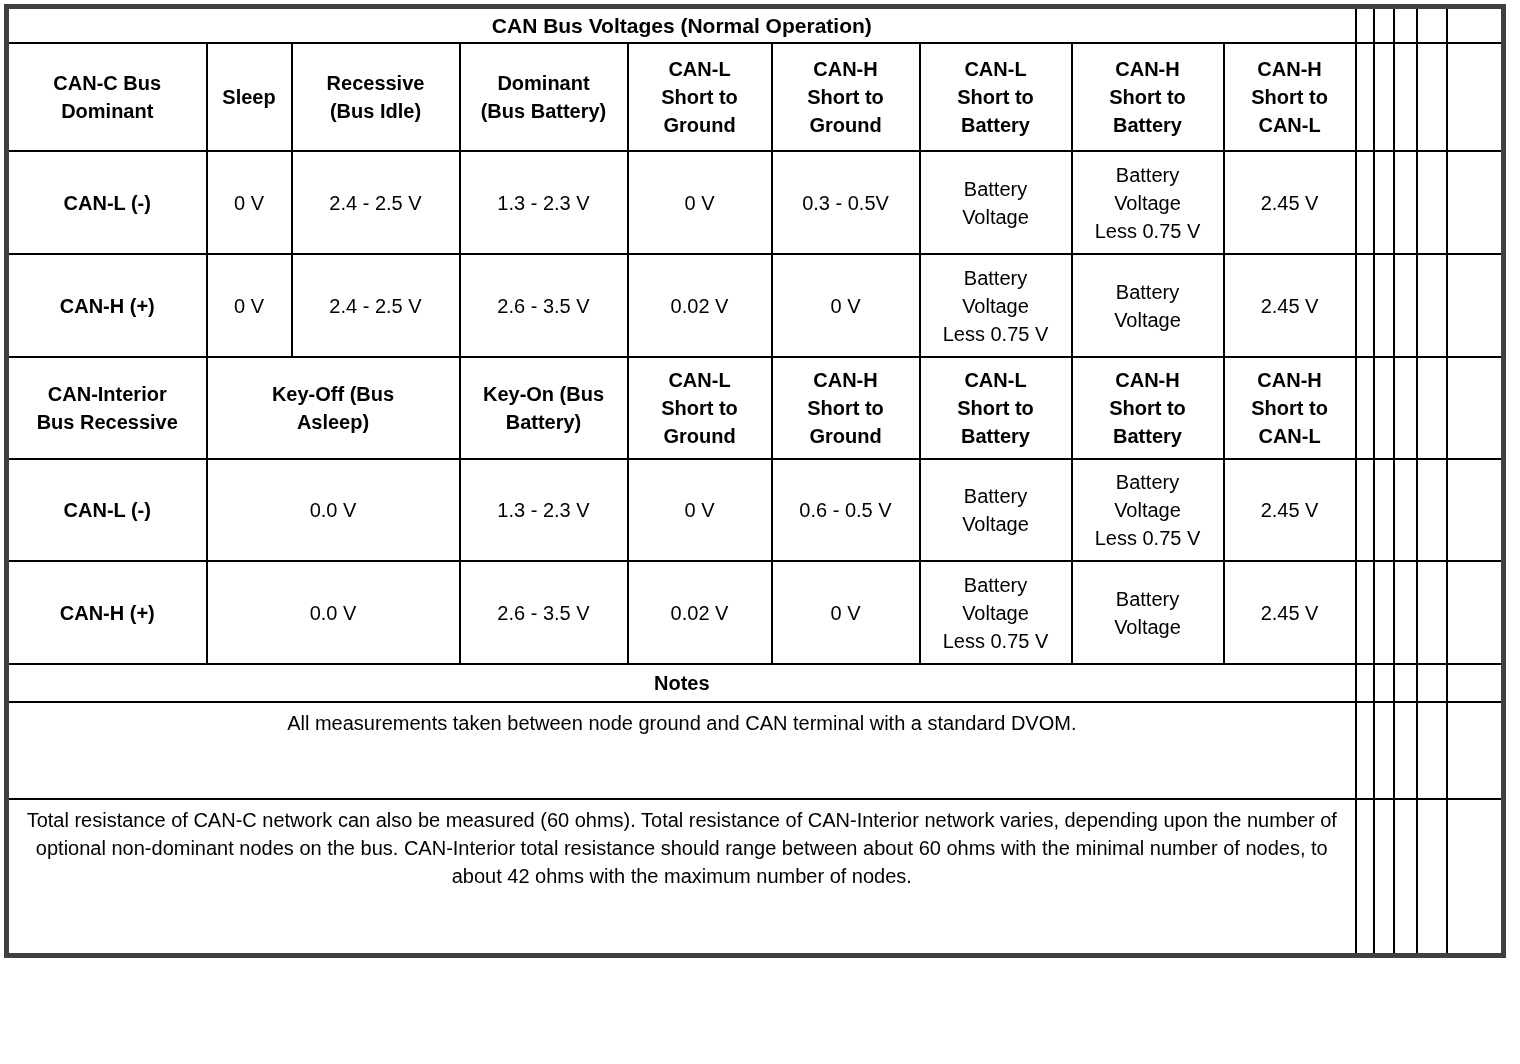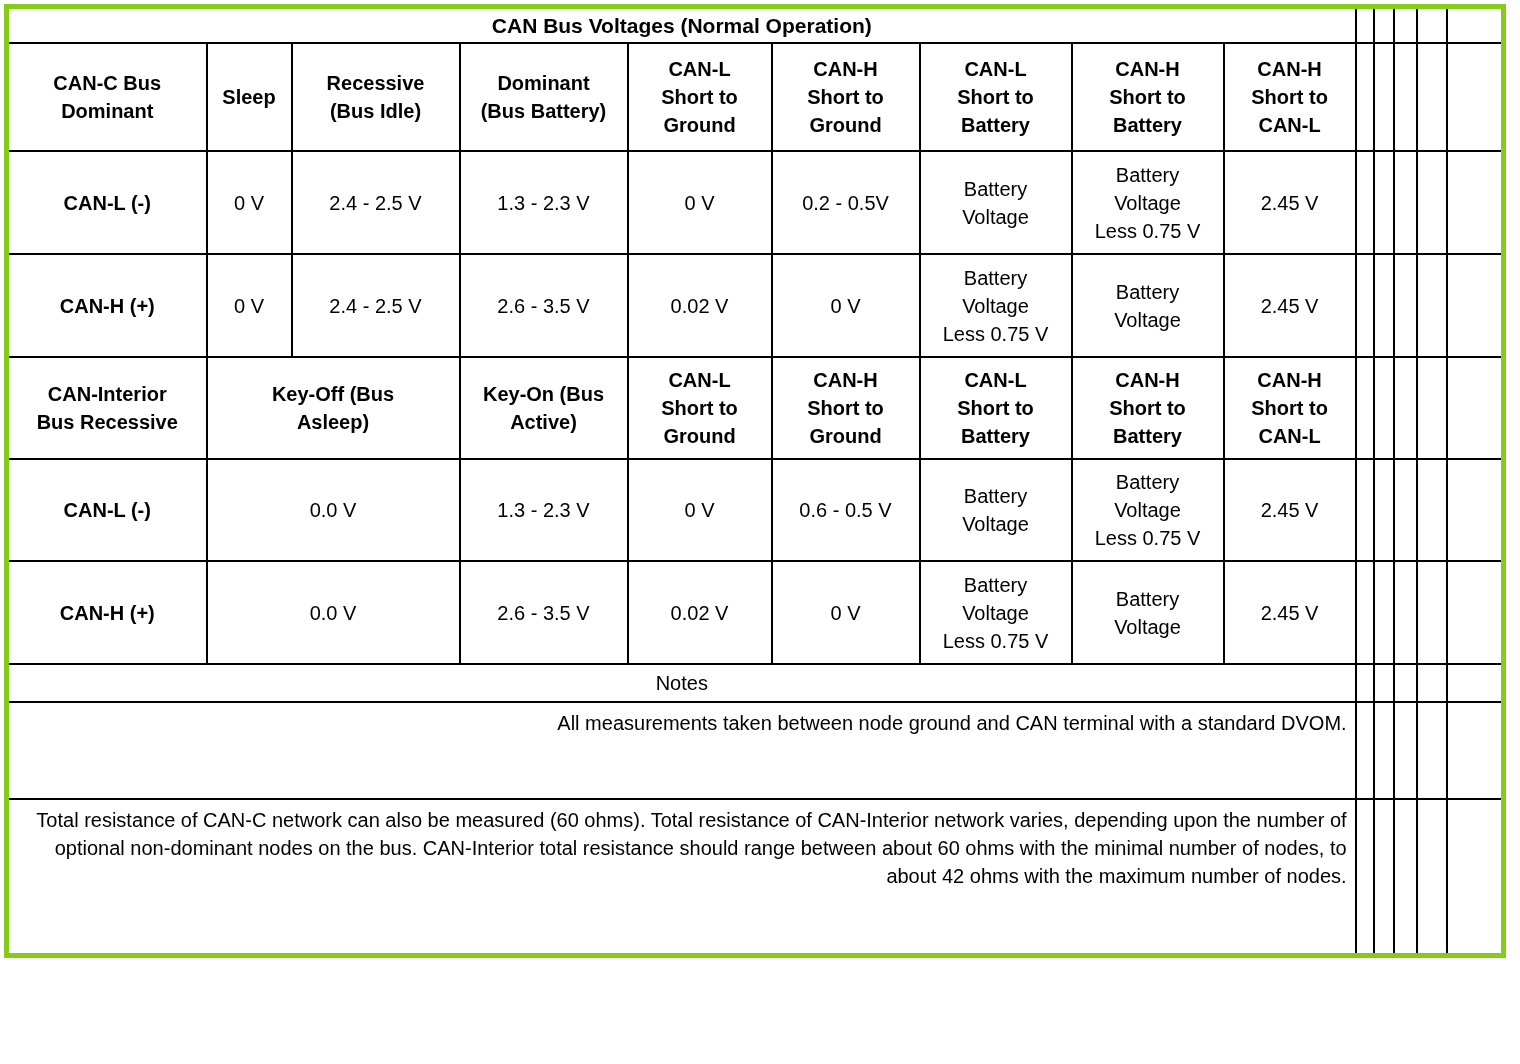--- a/index.html
+++ b/index.html
@@ -1,34 +1,34 @@
 <!DOCTYPE html>
 <html><head>
 <meta charset="utf-8">
 <style>
   * { box-sizing: border-box; }
   html, body { margin: 0; padding: 0; background: #ffffff; }
   body { font-family: "Liberation Sans", "DejaVu Sans", sans-serif; color: #000; }
   .page { width: 1520px; min-height: 1064px; background: #fff; padding: 4px; }
-  table.vt { border-collapse: collapse; table-layout: fixed; width: 1424px; border: 5px solid #84cc16; }
+  table.vt { border-collapse: collapse; table-layout: fixed; width: 1424px; border: 5px solid #404040; }
   .vt td {
     border: 2px solid #000;
     font-size: 20px;
     line-height: 1.4;
     text-align: center;
     vertical-align: middle;
     padding: 2px 3px;
     white-space: pre-line;
     overflow: hidden;
     color: #000;
   }
   .vt td.b { font-weight: bold; }
   .vt td.title-cell { font-weight: bold; font-size: 21px; }
-  .vt td.notes-hdr { font-weight: normal; }
-  .vt td.note-cell { text-align: right; vertical-align: top; padding: 6px 8px; white-space: normal; }
+  .vt td.notes-hdr { font-weight: bold; }
+  .vt td.note-cell { text-align: center; vertical-align: top; padding: 6px 8px; white-space: normal; }
   .vt td.ncell { padding: 0; }
 </style>
 </head>
 <body>
 
 <div class="page">
   <table class="vt">
     <colgroup>
       <col style="width:200px">
         <col style="width:85px">
@@ -85,21 +85,21 @@
         <td class="ncell"></td>
         <td class="ncell"></td>
       </tr>
 
       <tr style="height:103px">
         <td class="b">CAN-L (-)</td>
         <td>0 V</td>
         <td>2.4 - 2.5 V</td>
         <td>1.3 - 2.3 V</td>
         <td>0 V</td>
-        <td>0.2 - 0.5V</td>
+        <td>0.3 - 0.5V</td>
         <td>Battery
 Voltage</td>
         <td>Battery
 Voltage
 Less 0.75 V</td>
         <td>2.45 V</td>
         <td class="ncell"></td>
         <td class="ncell"></td>
         <td class="ncell"></td>
         <td class="ncell"></td>
@@ -125,21 +125,21 @@
         <td class="ncell"></td>
         <td class="ncell"></td>
       </tr>
 
       <tr style="height:102px">
         <td class="b">CAN-Interior
 Bus Recessive</td>
         <td class="b" colspan="2">Key-Off (Bus
 Asleep)</td>
         <td class="b">Key-On (Bus
-Active)</td>
+Battery)</td>
         <td class="b">CAN-L
 Short to
 Ground</td>
         <td class="b">CAN-H
 Short to
 Ground</td>
         <td class="b">CAN-L
 Short to
 Battery</td>
         <td class="b">CAN-H

